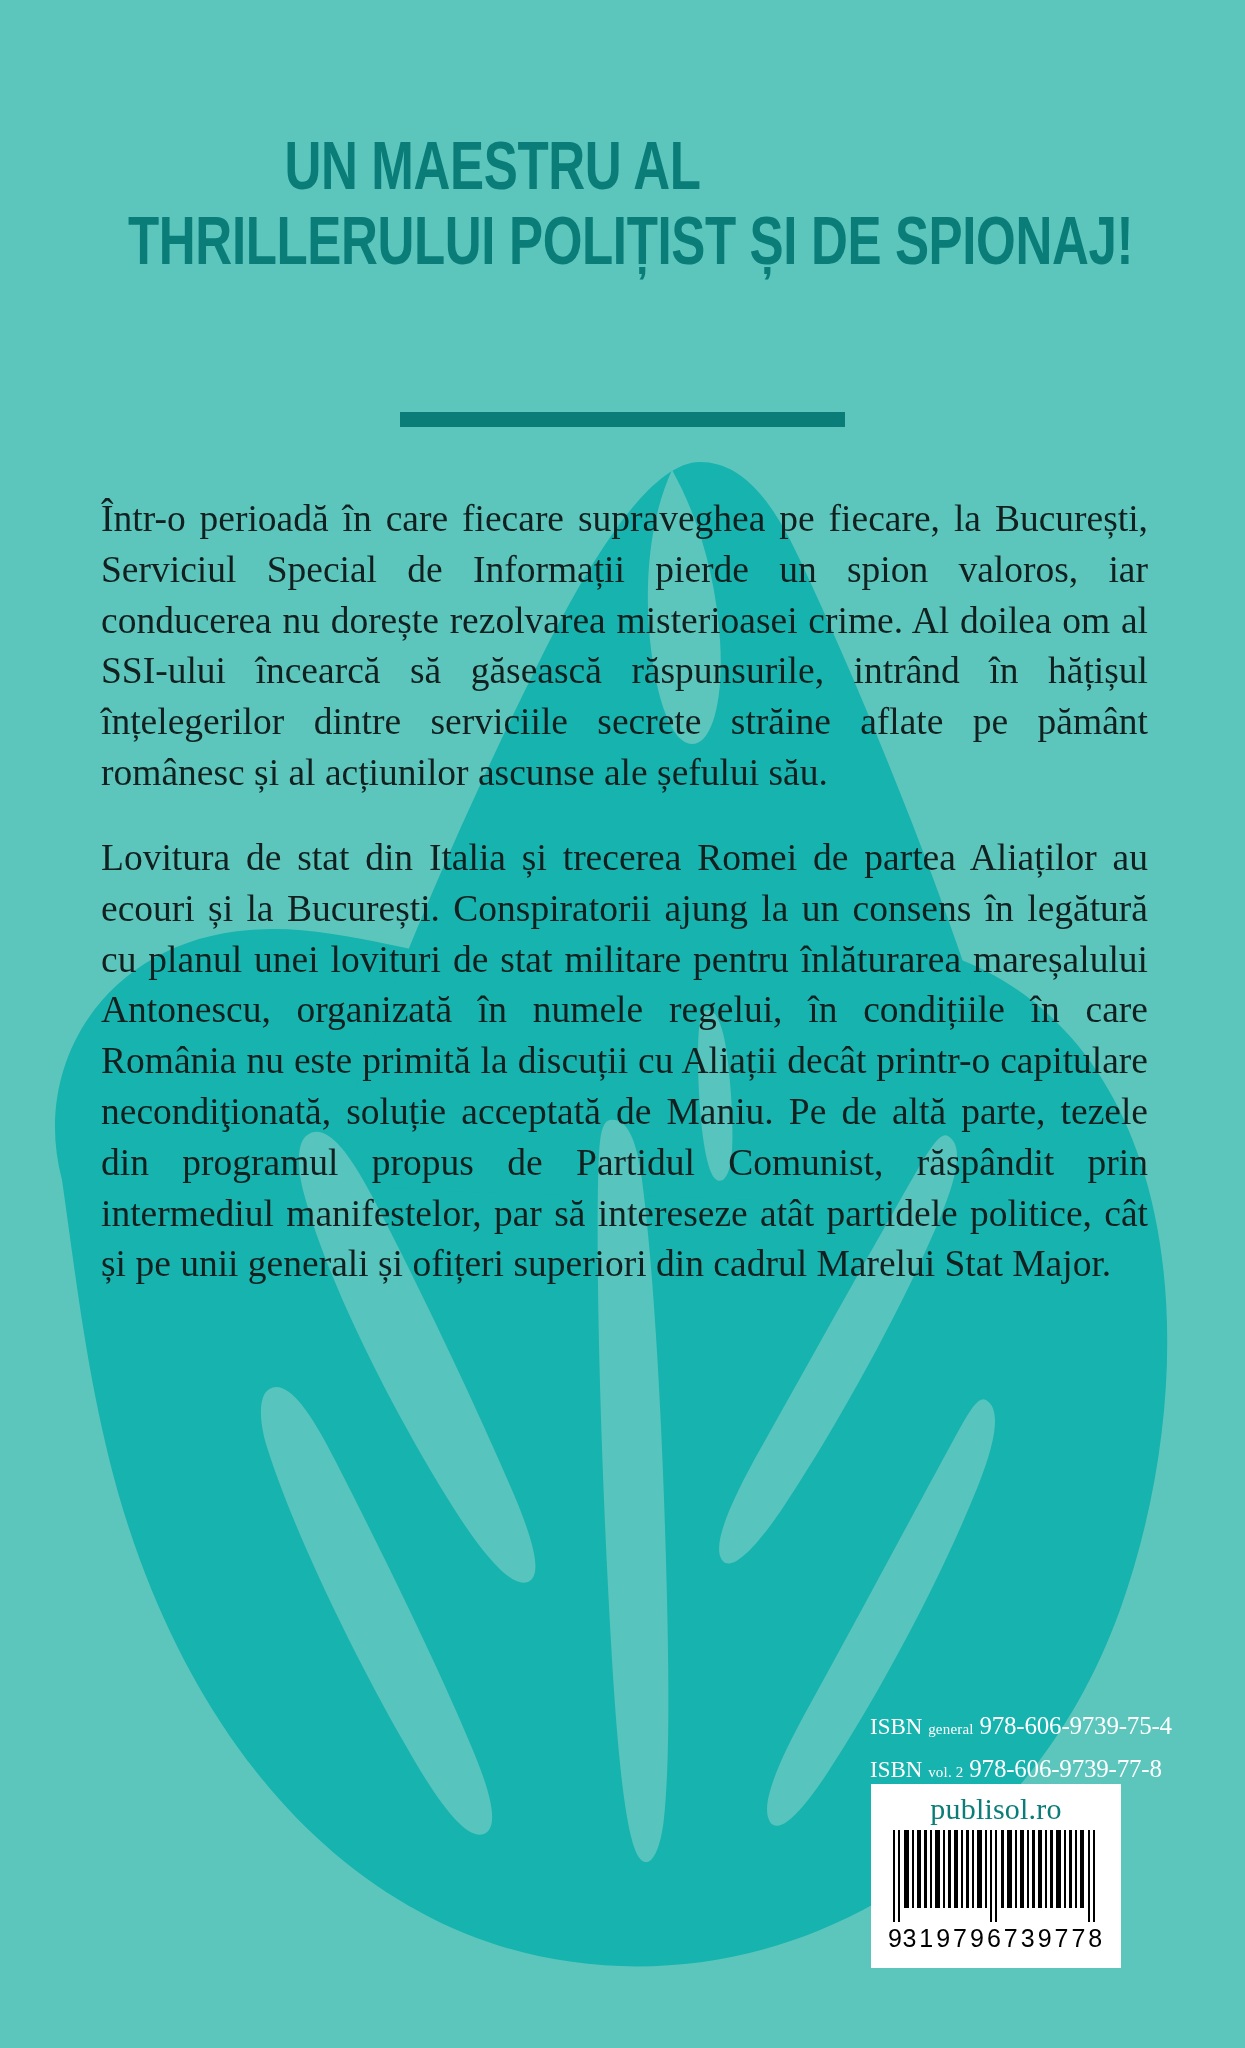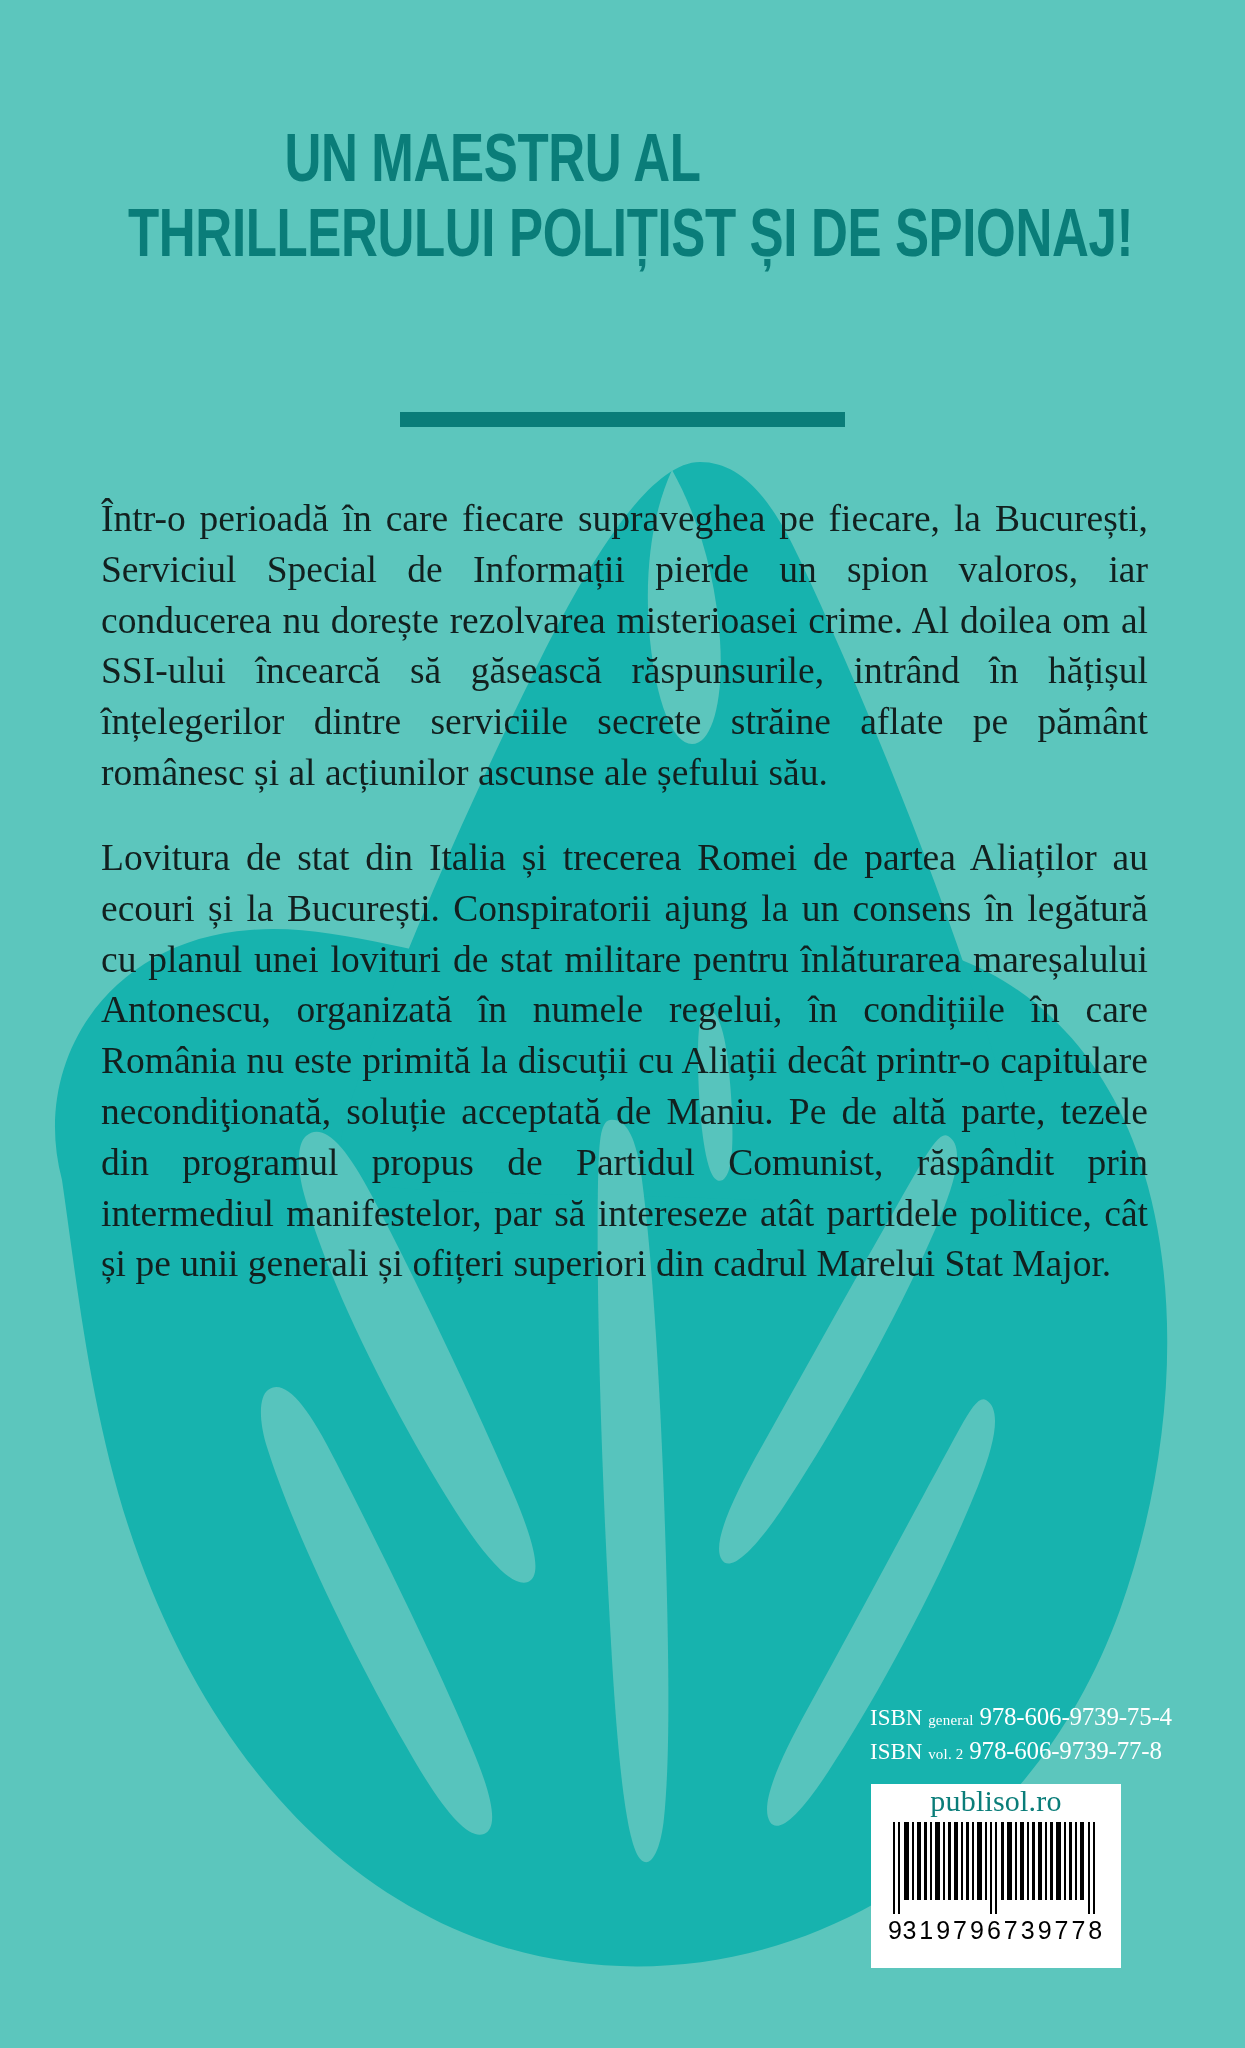--- a/index.html
+++ b/index.html
@@ -22,21 +22,21 @@
     left: 0; top: 0;
     width: 1245px;
     height: 2048px;
     pointer-events: none;
   }
 
   
   .headline-wrap {
     position: absolute;
     left: 0;
-    top: 120px;
+    top: 128px;
     width: 985px;
     text-align: center;
   }
   .headline {
     color: #0a7d79;
     font-family: "Liberation Sans Narrow", "Liberation Sans", "DejaVu Sans", sans-serif;
     font-weight: bold;
     font-size: 69px;
     line-height: 1.09;
     letter-spacing: -0.5px;
@@ -79,21 +79,21 @@
     position: absolute;
     right: 97px;
     top: 1700px;
     width: 278px;
     text-align: right;
     color: #ffffff;
     font-size: 23px;
     line-height: 1.33;
     white-space: nowrap;
   }
-  .isbn-line { display: block; }
+  .isbn-line { display: block; margin-top: 9px; }
   .isbn-lbl { font-size: 23px; }
   .isbn-sub {
     font-size: 15px;
     letter-spacing: 0.2px;
   }
   .isbn-num { font-size: 25px; letter-spacing: -0.2px; }
 
   
   .barcode-card {
     position: absolute;
@@ -103,21 +103,21 @@
     height: 184px;
     background: #ffffff;
     display: flex;
     flex-direction: column;
     align-items: center;
   }
   .publisher-url {
     color: #0a7d79;
     font-size: 30px;
     line-height: 1;
-    padding-top: 2px;
+    padding-top: 10px;
     letter-spacing: 0.2px;
   }
   .barcode-bars {
     margin-top: 6px;
     width: 214px;
     height: 92px;
     display: block;
   }
   .barcode-digits {
     margin-top: 2px;

